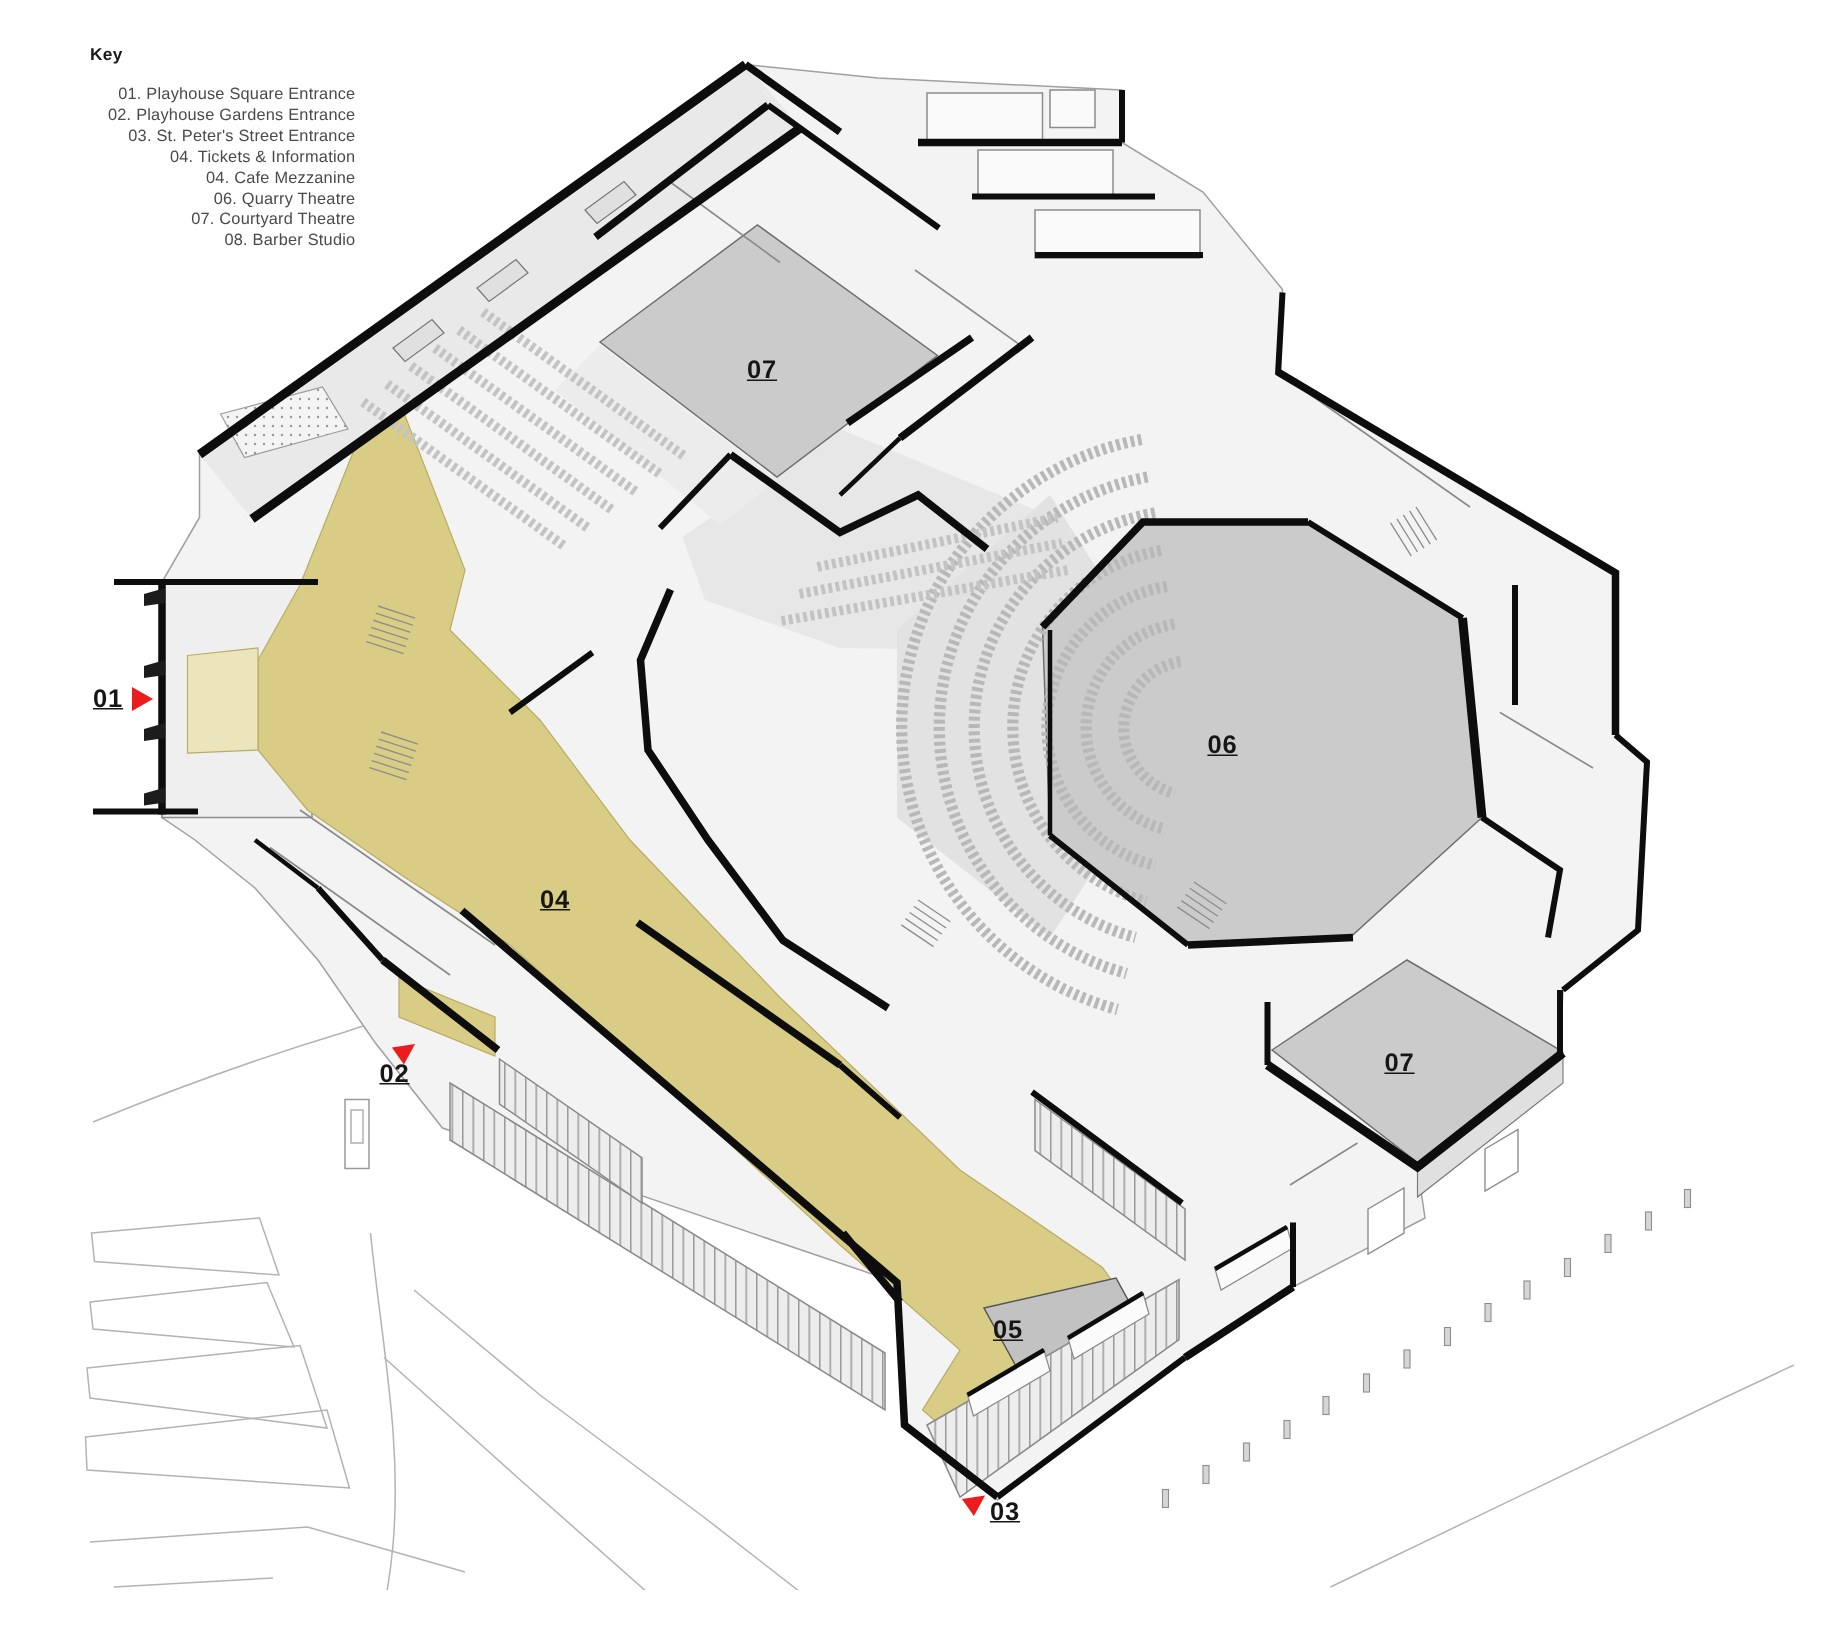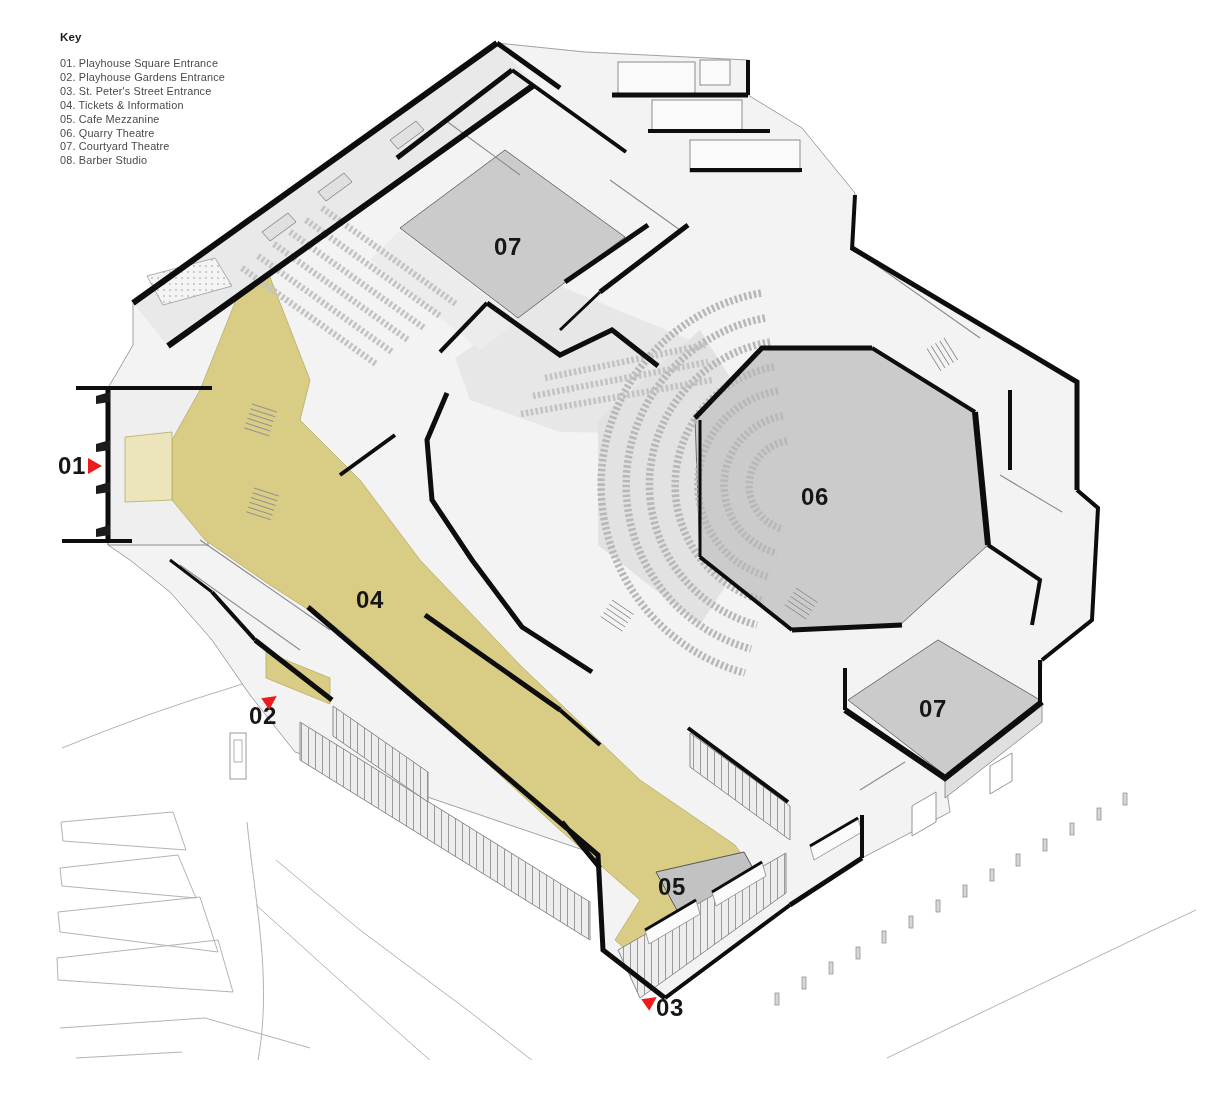--- a/index.html
+++ b/index.html
@@ -7,24 +7,24 @@
           font-family:"Liberation Sans",sans-serif;}
   svg{position:absolute;left:0;top:0;}
   .site{stroke:#b3b3b3;fill:none;stroke-width:1;}
   .cut{stroke:#0d0d0d;fill:none;stroke-linecap:butt;stroke-linejoin:miter;}
   .seatarc{fill:none;stroke:#b8b8b8;stroke-width:7.5;stroke-dasharray:2.6 2.3;}
   .seatrow{fill:none;stroke:#c3c3c3;stroke-width:6.5;stroke-dasharray:2.6 2.3;}
   .stair{stroke:#8e8e8e;stroke-width:.9;}
   .partition{stroke:#8a8a8a;stroke-width:1.1;fill:none;}
   .key-block{position:absolute;left:60px;top:31px;}
   .key-title{font-size:11.5px;font-weight:700;color:#1a1a1a;margin:0 0 14px 0;letter-spacing:.2px;}
-  .key-list{list-style:none;margin:0;padding:0;}
+  .key-list{list-style:none;margin:12px;padding:0;text-align:right;}
   .key-list li{font-size:10.9px;line-height:13.9px;color:#4a4a4b;letter-spacing:.15px;}
   .plan-label{position:absolute;transform:translate(-50%,-50%);font-weight:700;
-              font-size:24px;color:#161616;letter-spacing:.6px;white-space:nowrap;}
+              font-size:17px;color:#161616;letter-spacing:.6px;white-space:nowrap;text-decoration:underline;}
   .marker{position:absolute;width:18px;height:18px;}
 </style>
 </head>
 <body>
 
 <div class="canvas">
 
 <svg width="1227" height="1100" viewBox="0 0 1227 1100">
   <defs>
     <pattern id="mullions" width="7" height="7" patternUnits="userSpaceOnUse">
@@ -215,21 +215,21 @@
   </g>
 </svg>
 
 <div class="key-block">
   <p class="key-title">Key</p>
   <ul class="key-list">
     <li>01. Playhouse Square Entrance</li>
     <li>02. Playhouse Gardens Entrance</li>
     <li>03. St. Peter's Street Entrance</li>
     <li>04. Tickets &amp; Information</li>
-    <li>05. Cafe Mezzanine</li>
+    <li>04. Cafe Mezzanine</li>
     <li>06. Quarry Theatre</li>
     <li>07. Courtyard Theatre</li>
     <li>08. Barber Studio</li>
   </ul>
 </div>
 
 <div class="plan-label" style="left:72px;top:466px;">01</div>
 <div class="plan-label" style="left:263px;top:716px;">02</div>
 <div class="plan-label" style="left:670px;top:1008px;text-align:right;">03</div>
 <div class="plan-label" style="left:370px;top:600px;">04</div>

